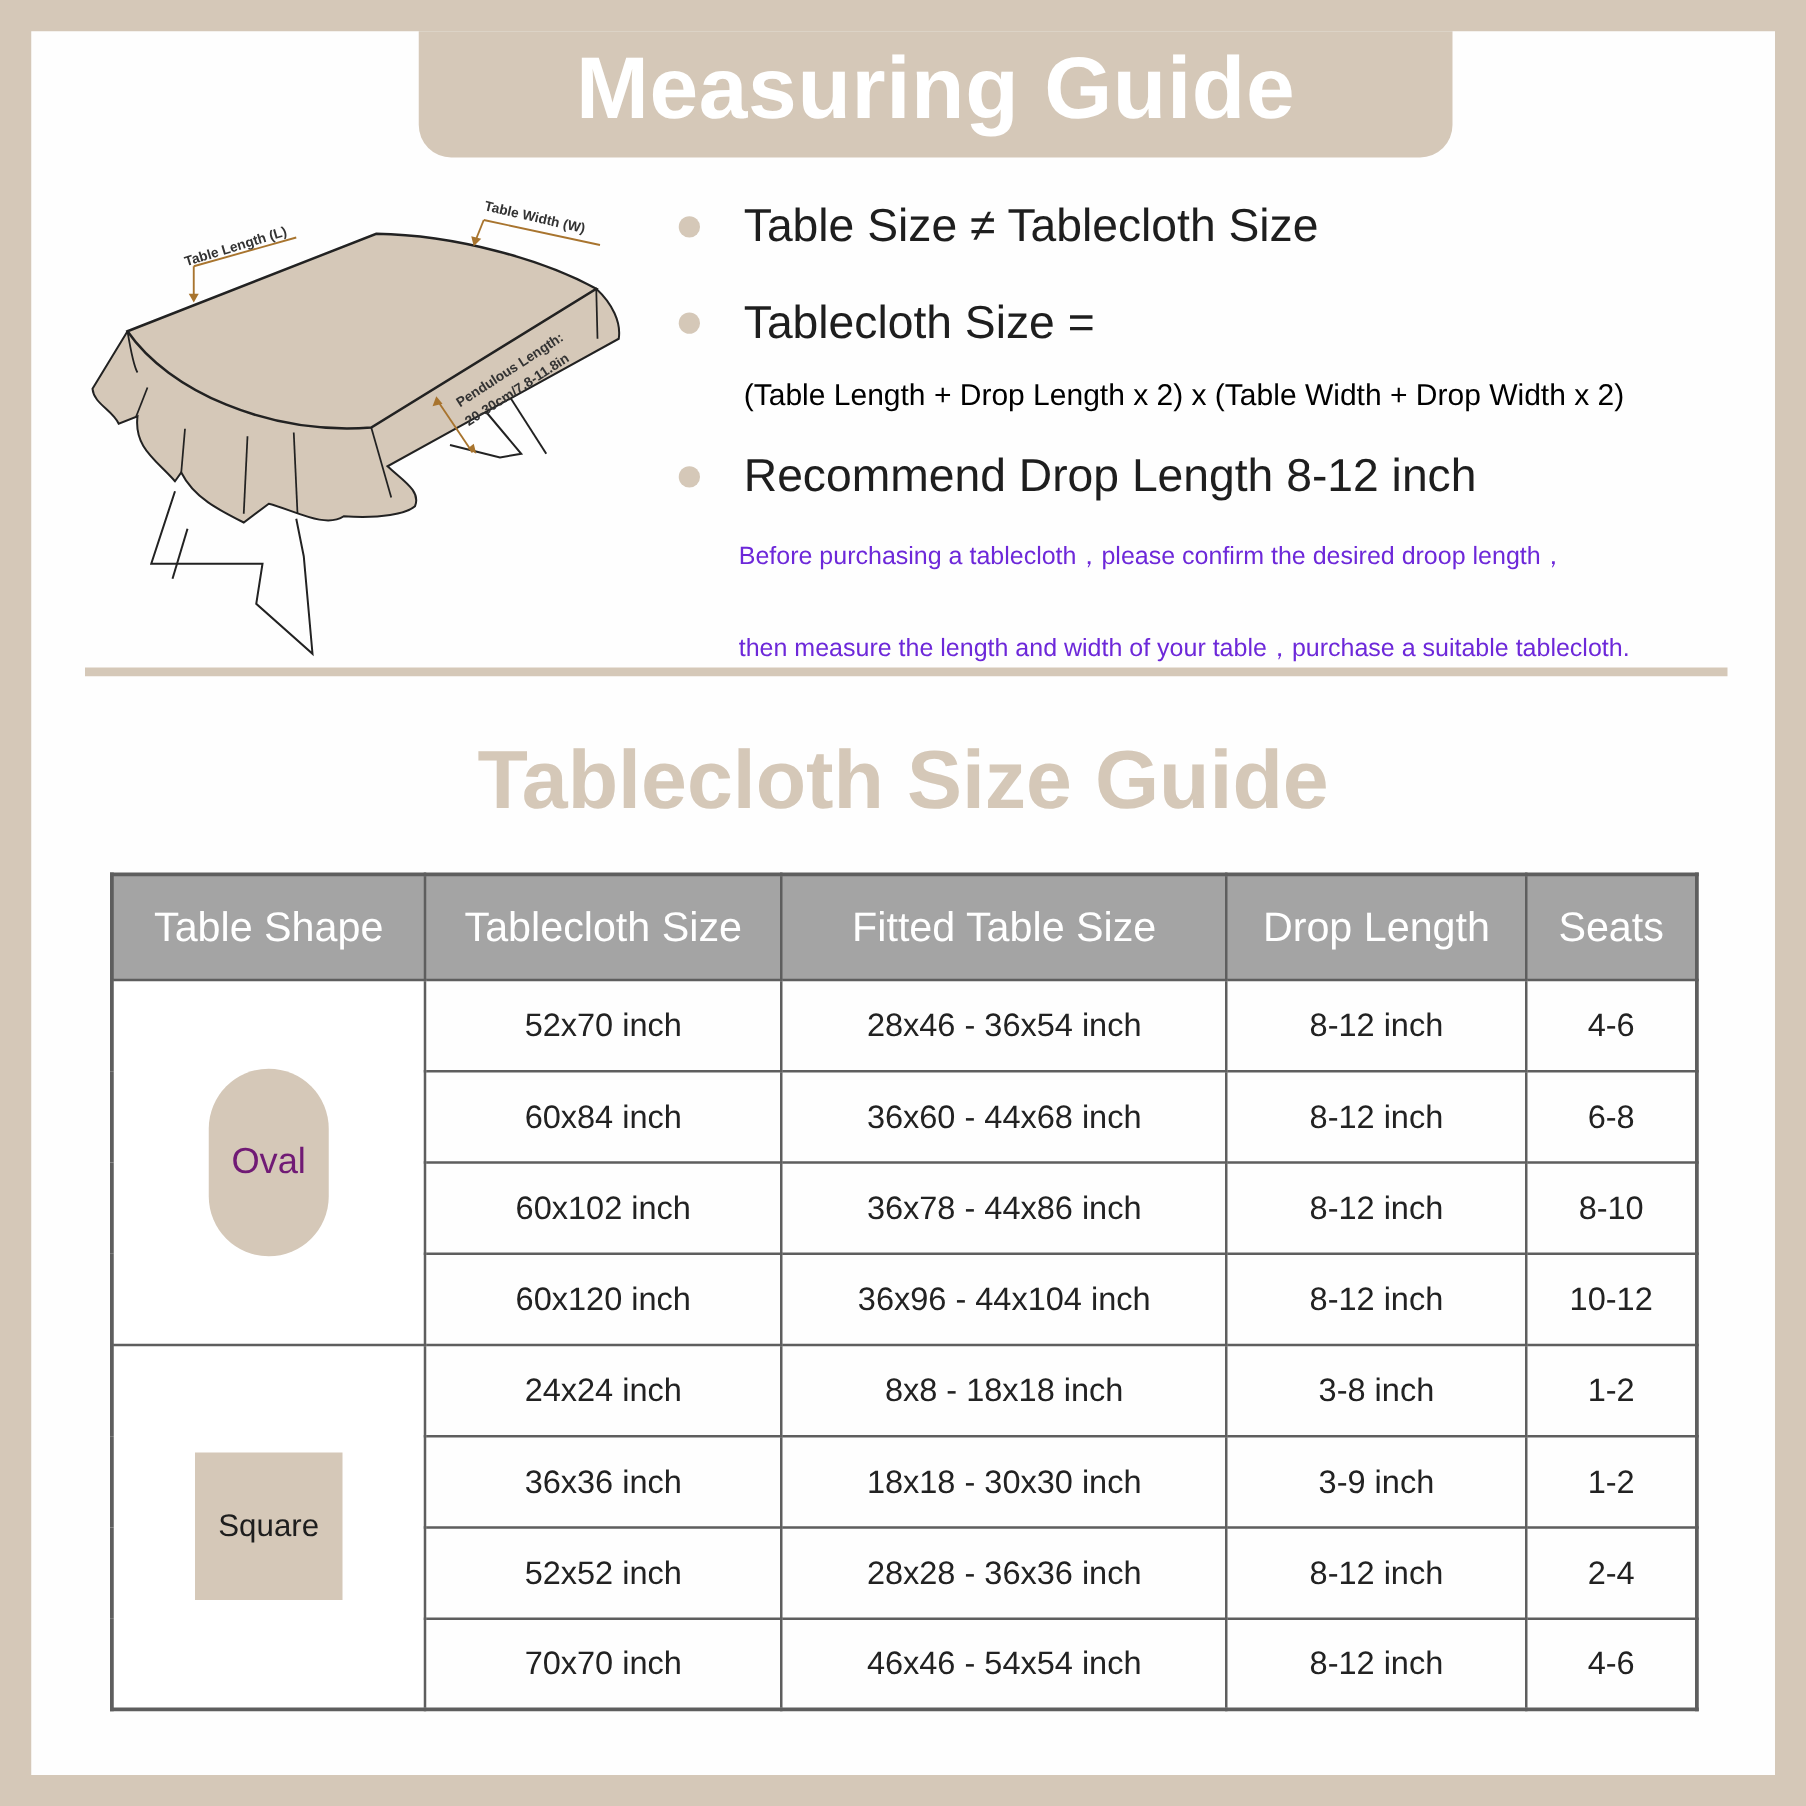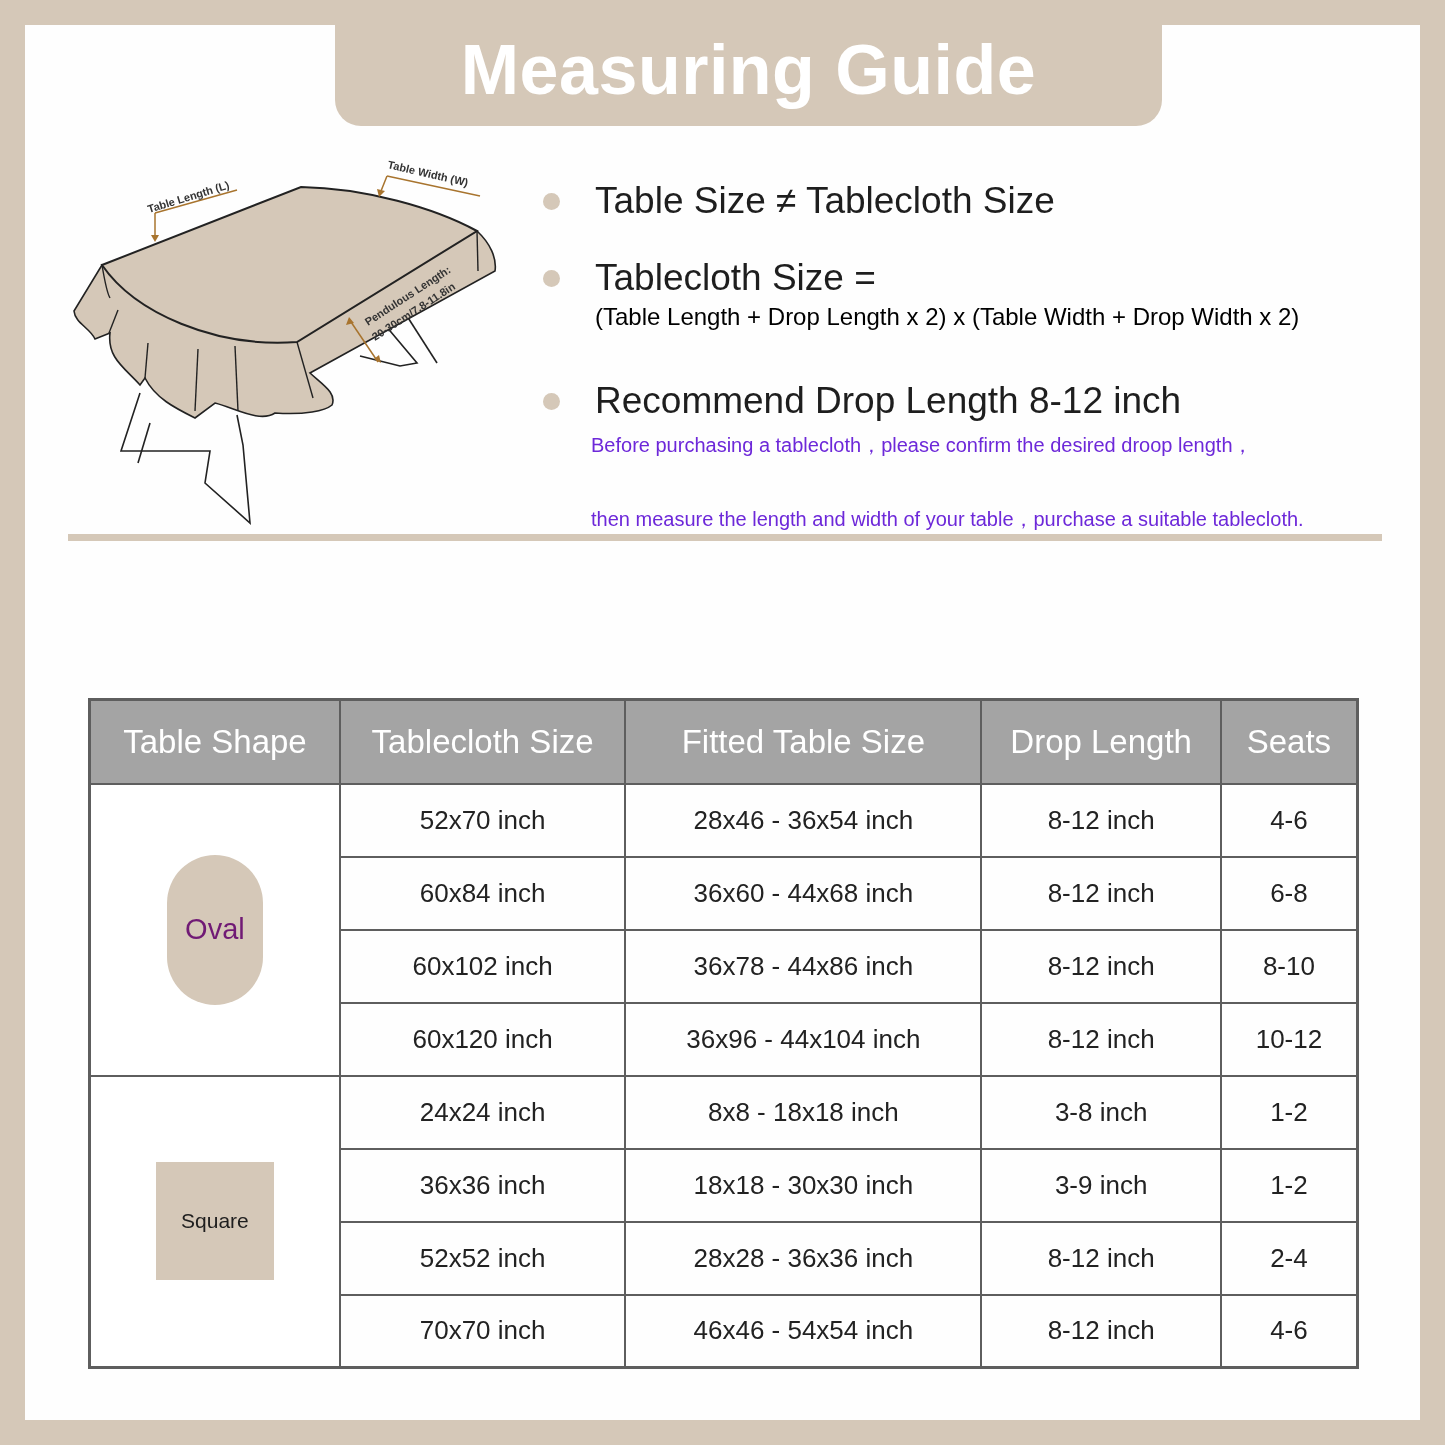--- a/index.html
+++ b/index.html
@@ -38,21 +38,20 @@
     .bullets {
       position: absolute;
       left: 510px; top: 135px;
       width: 880px;
     }
     .bullet-row {
       position: absolute;
       left: 0;
       display: flex; align-items: center;
       white-space: nowrap;
-      margin-top: 20px;
     }
     .dot {
       width: 17px; height: 17px; border-radius: 50%;
       background: #d5c8b8;
       display: inline-block;
       margin-left: 8px;
       margin-right: 35px;
     }
     .b-text { font-size: 37px; color: #1e1e1e; }
     .formula { position: absolute; left: 60px; font-size: 24px; color: #000000; white-space: nowrap; }
@@ -103,21 +102,21 @@
       background: #d5c8b8;
       margin: 0 auto;
       display: flex; align-items: center; justify-content: center;
       font-size: 29px; color: #701a75;
     }
     .square-shape {
       width: 118px; height: 118px;
       background: #d5c8b8;
       margin: 0 auto;
       display: flex; align-items: center; justify-content: center;
-      font-size: 21px; color: #1e1e1e;
+      font-size: 25px; color: #1e1e1e;
     }
     .col1 { width: 251px; }
     .col2 { width: 286px; }
     .col3 { width: 357px; }
     .col4 { width: 240px; }
     .col5 { width: 137px; }
   </style>
 </head>
 <body>
 
@@ -182,20 +181,21 @@
     <div class="bullet-row" style="top:200px;">
       <span class="dot"></span>
       <span class="b-text">Recommend Drop Length 8-12 inch</span>
     </div>
     <div class="note" style="top:268px;">Before purchasing a tablecloth，please confirm the desired droop length，</div>
     <div class="note" style="top:303px;margin-top:39px;">then measure the length and width of your table，purchase a suitable tablecloth.</div>
   </div>
 
   <div class="divider"></div>
 
+  <div class="subtitle">Tablecloth Size Guide</div>
 
   <table class="size-table">
     <thead>
       <tr>
         <th class="col1">Table Shape</th>
         <th class="col2">Tablecloth Size</th>
         <th class="col3">Fitted Table Size</th>
         <th class="col4">Drop Length</th>
         <th class="col5">Seats</th>
       </tr>

